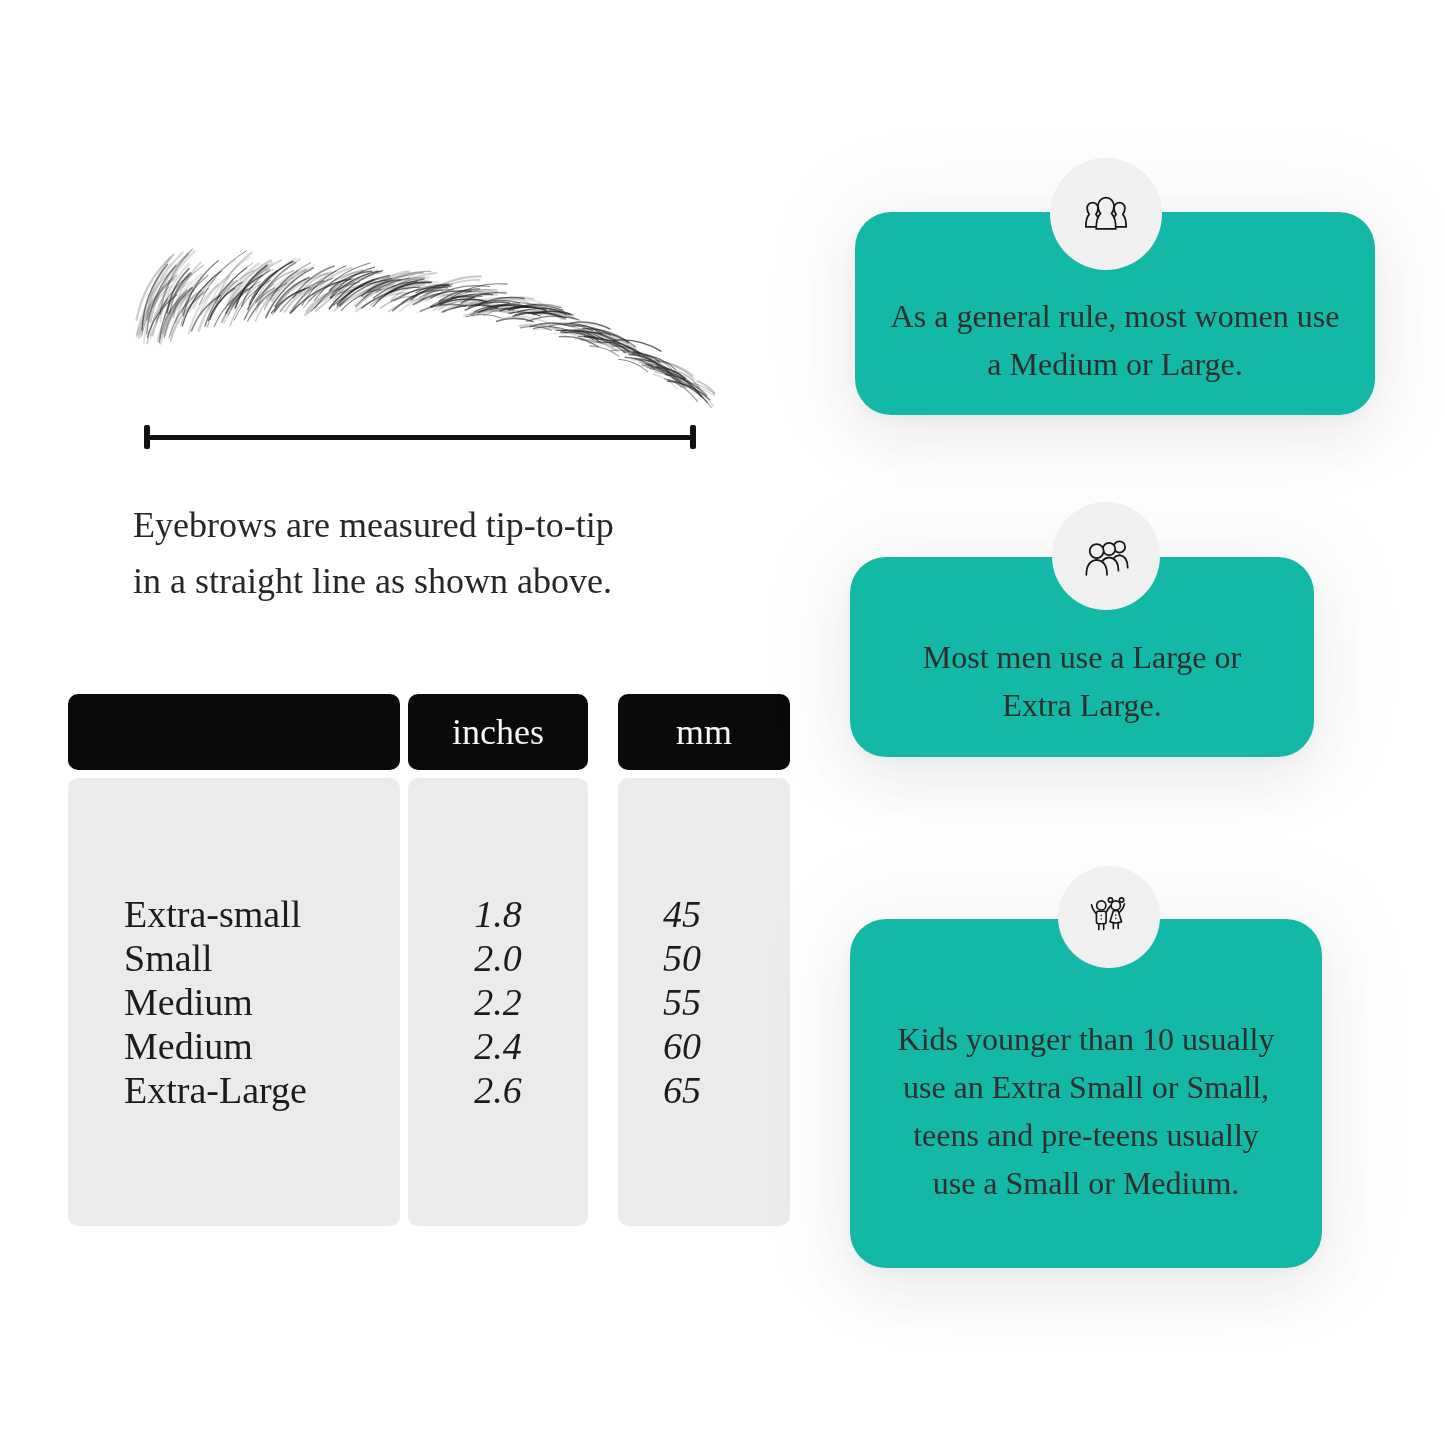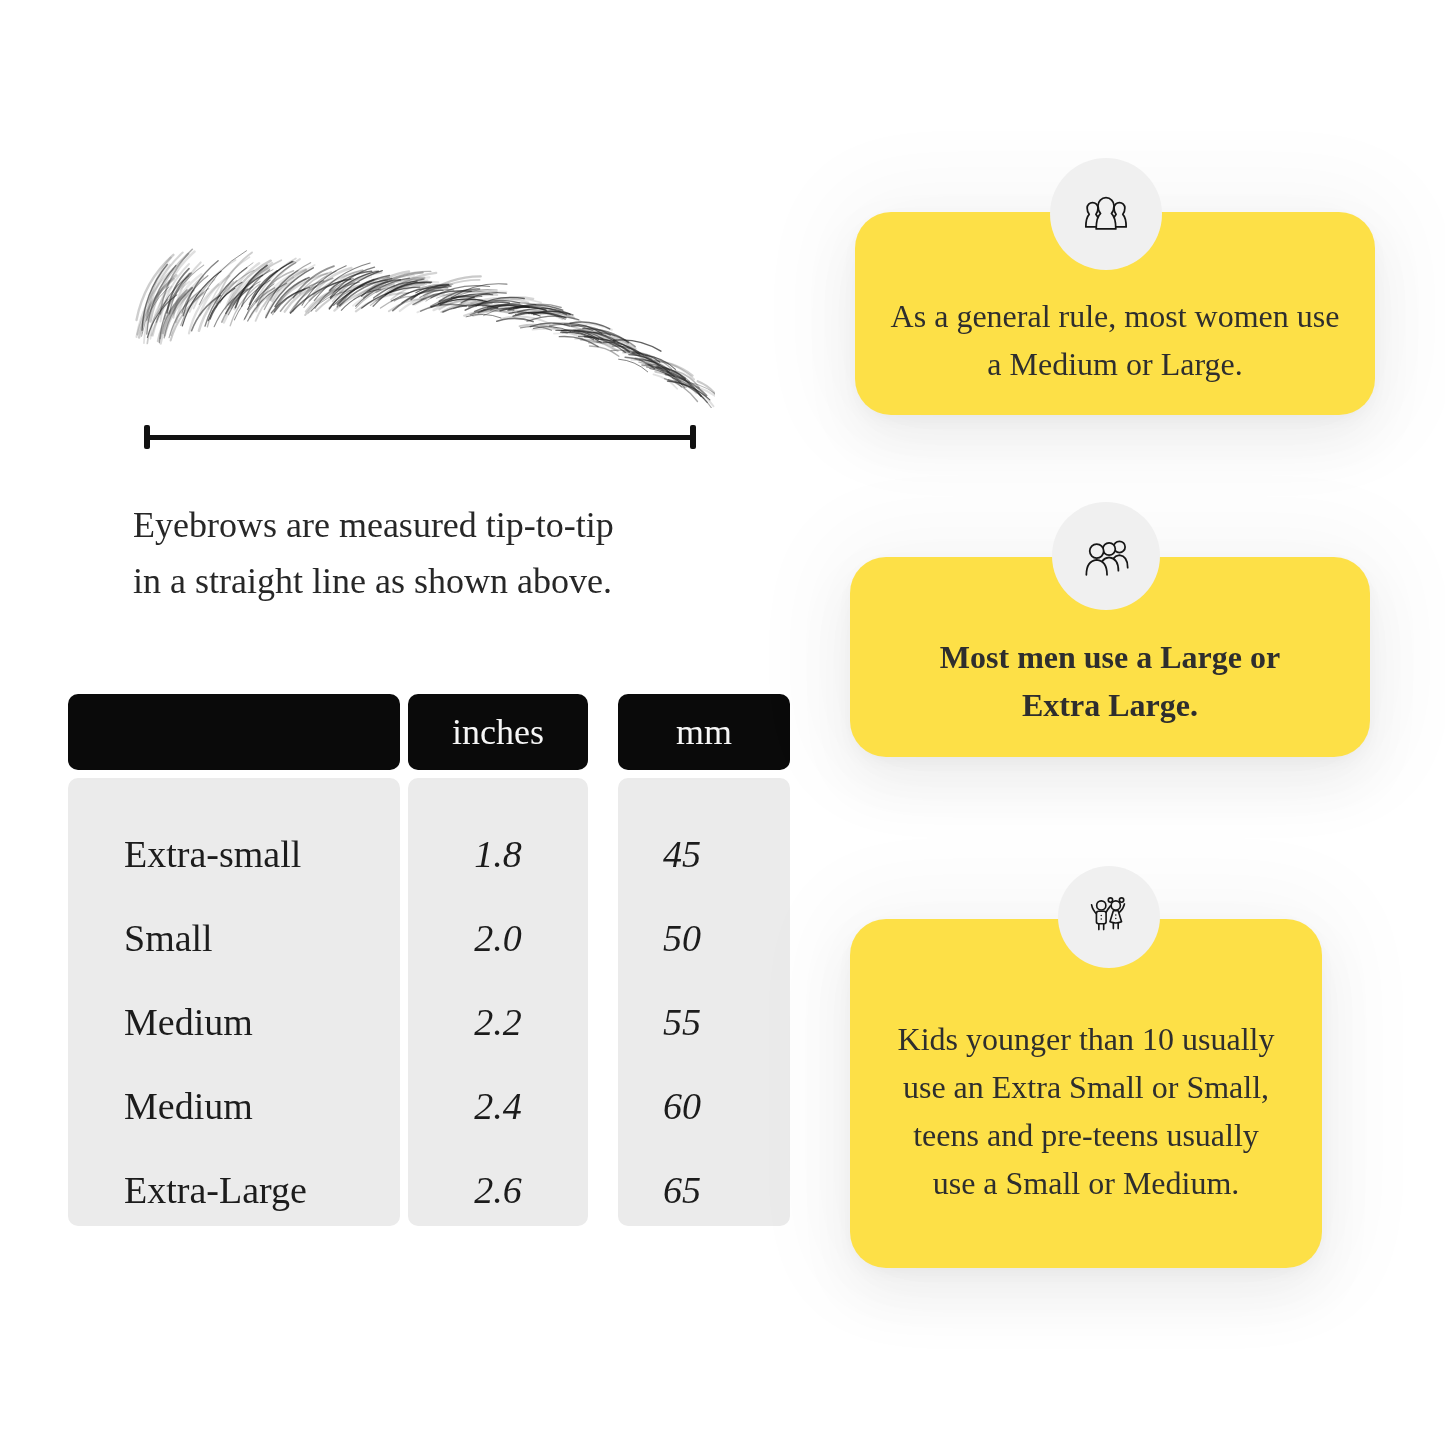--- a/index.html
+++ b/index.html
@@ -16,34 +16,34 @@
   .measure-line .cap.right{right:0;}
   .caption{position:absolute;left:133px;top:498px;font-size:36px;line-height:1.55;color:#272727;}
   
   .size-table{position:absolute;left:68px;top:694px;width:596px;height:532px;}
   .th,.tb{position:absolute;border-radius:10px;}
   .th{top:0;height:76px;background:#0a0a0a;color:#f6f6f6;display:flex;align-items:center;justify-content:center;font-size:36px;}
   .tb{top:84px;height:448px;background:#ebebeb;}
   .colA{left:0;width:332px;}
   .colB{left:340px;width:180px;}
   .colC{left:550px;width:172px;}
-  .rows{position:absolute;left:0;top:84px;width:700px;height:448px;display:flex;flex-direction:column;justify-content:flex-end;padding:14px 0;box-sizing:border-box;gap:40px;}
+  .rows{position:absolute;left:0;top:84px;width:700px;height:448px;display:flex;flex-direction:column;justify-content:center;padding:14px 0;box-sizing:border-box;}
   .trow{display:grid;grid-template-columns:332px 188px 180px;align-items:center;font-size:38px;color:#1c1c1c;}
   .trow .c1{padding-left:56px;text-align:left;}
   .trow .c2,.trow .c3{text-align:center;padding-left:8px;font-style:italic;}
   
   .card{
-    position:absolute;background:#fde047;border-radius:36px;
+    position:absolute;background:#14b8a6;border-radius:36px;
     box-shadow:0 25px 60px rgba(0,0,0,.055), 0 5px 15px rgba(0,0,0,.03), 0 0 90px 30px rgba(0,0,0,.03);
     display:flex;align-items:center;justify-content:center;box-sizing:border-box;
   }
   .card-text{margin:0;text-align:center;font-size:32px;line-height:1.5;color:#2e2e2e;}
   #card-women{left:855px;top:212px;width:520px;height:203px;padding-top:52px;}
   #card-women .card-text{max-width:460px;}
-  #card-men{left:850px;top:557px;width:520px;height:200px;padding-top:48px;font-weight:bold;}
+  #card-men{left:850px;top:557px;width:464px;height:200px;padding-top:48px;}
   #card-men .card-text{max-width:360px;}
   #card-kids{left:850px;top:919px;width:472px;height:349px;padding-top:66px;padding-bottom:32px;align-items:center;}
   #card-kids .card-text{max-width:390px;}
   .icon-circle{position:absolute;border-radius:50%;background:#f0f0f0;display:flex;align-items:center;justify-content:center;}
   #circle-women{left:1050px;top:158px;width:112px;height:112px;}
   #circle-men{left:1052px;top:502px;width:108px;height:108px;}
   #circle-kids{left:1058px;top:866px;width:102px;height:102px;}
   .icon-circle svg{display:block;}
   .ic{stroke:#161616;stroke-width:3.4;fill:none;stroke-linecap:round;stroke-linejoin:round;}
   .ic-fill{fill:#f0f0f0;}

